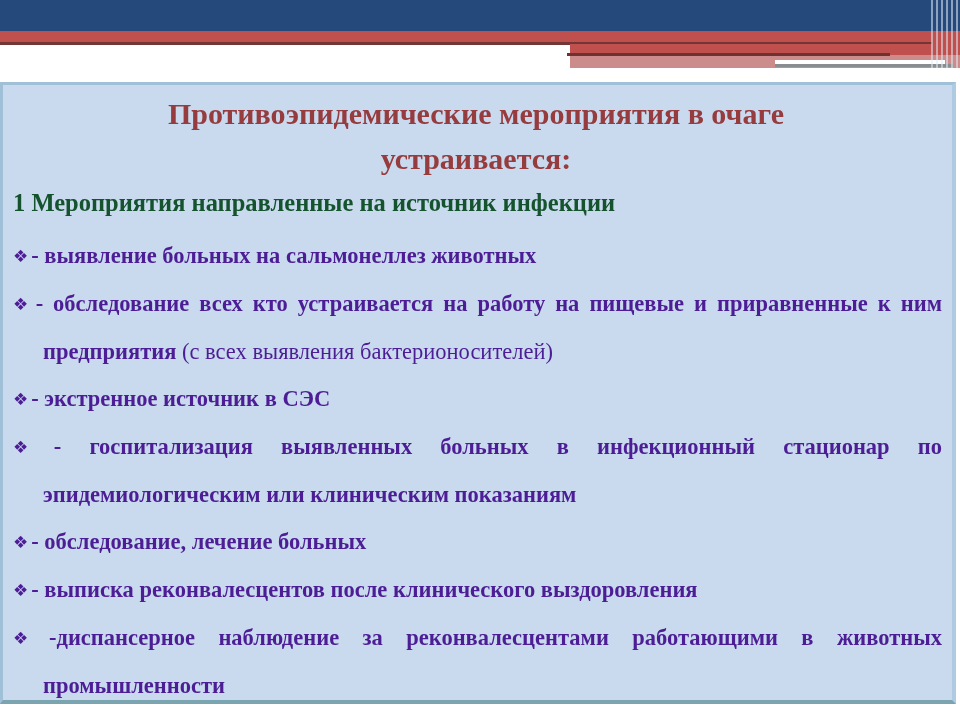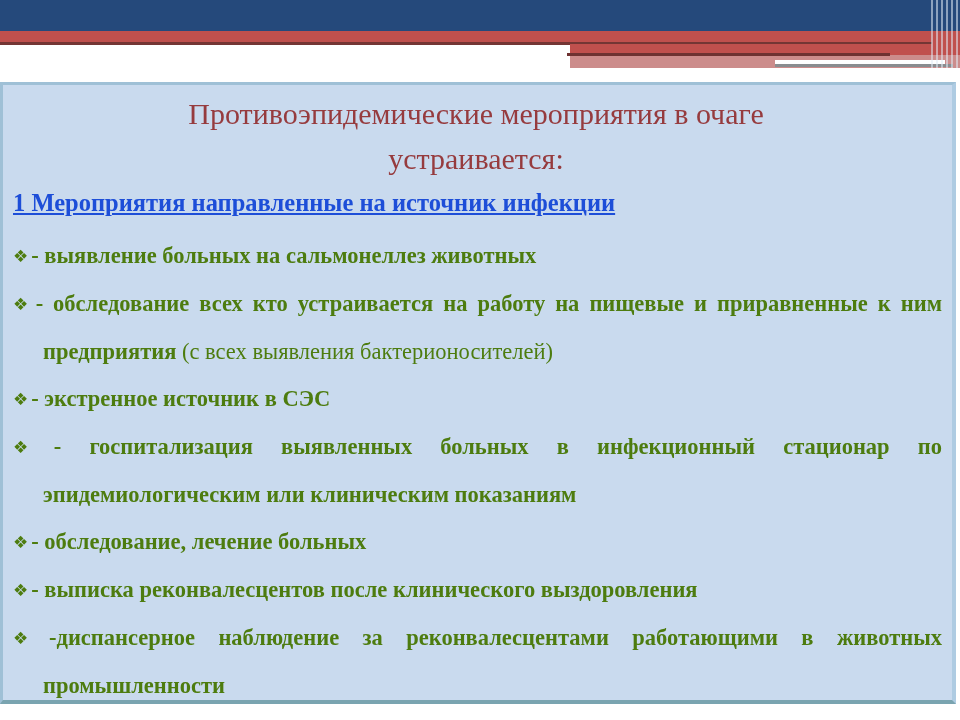--- a/index.html
+++ b/index.html
@@ -38,42 +38,41 @@
     background: #C9DAEE;
     border: 3px solid #9FC0D6;
     border-right: 4px solid #AECBE2;
     border-bottom: 4px solid #7AA4B0;
     padding: 6px 10px 0 7px;
   }
 
   .slide-title {
     text-align: center;
     color: #963B3E;
-    font-weight: normal;
+    font-weight: bold;
     font-size: 30px;
     line-height: 45px;
     margin: 0;
   }
 
   .slide-subtitle {
     margin: 6px 0 13px 3px;
     font-size: 24.5px;
     line-height: 32px;
     font-weight: bold;
-    color: #1d4ed8;
-    text-decoration: underline;
+    color: #14532d;
     text-align: left;
   }
 
   .bullet {
     margin: 0 0 0 3px;
     font-size: 22.5px;
     line-height: 47px;
     font-weight: bold;
-    color: #4d7c0f;
+    color: #4c1d95;
     text-align: justify;
     padding-left: 30px;
     text-indent: -30px;
   }
   .bullet .glyph {
     font-family: "DejaVu Sans", sans-serif;
     font-size: 17px;
     margin-right: 3px;
     vertical-align: 1px;
   }

